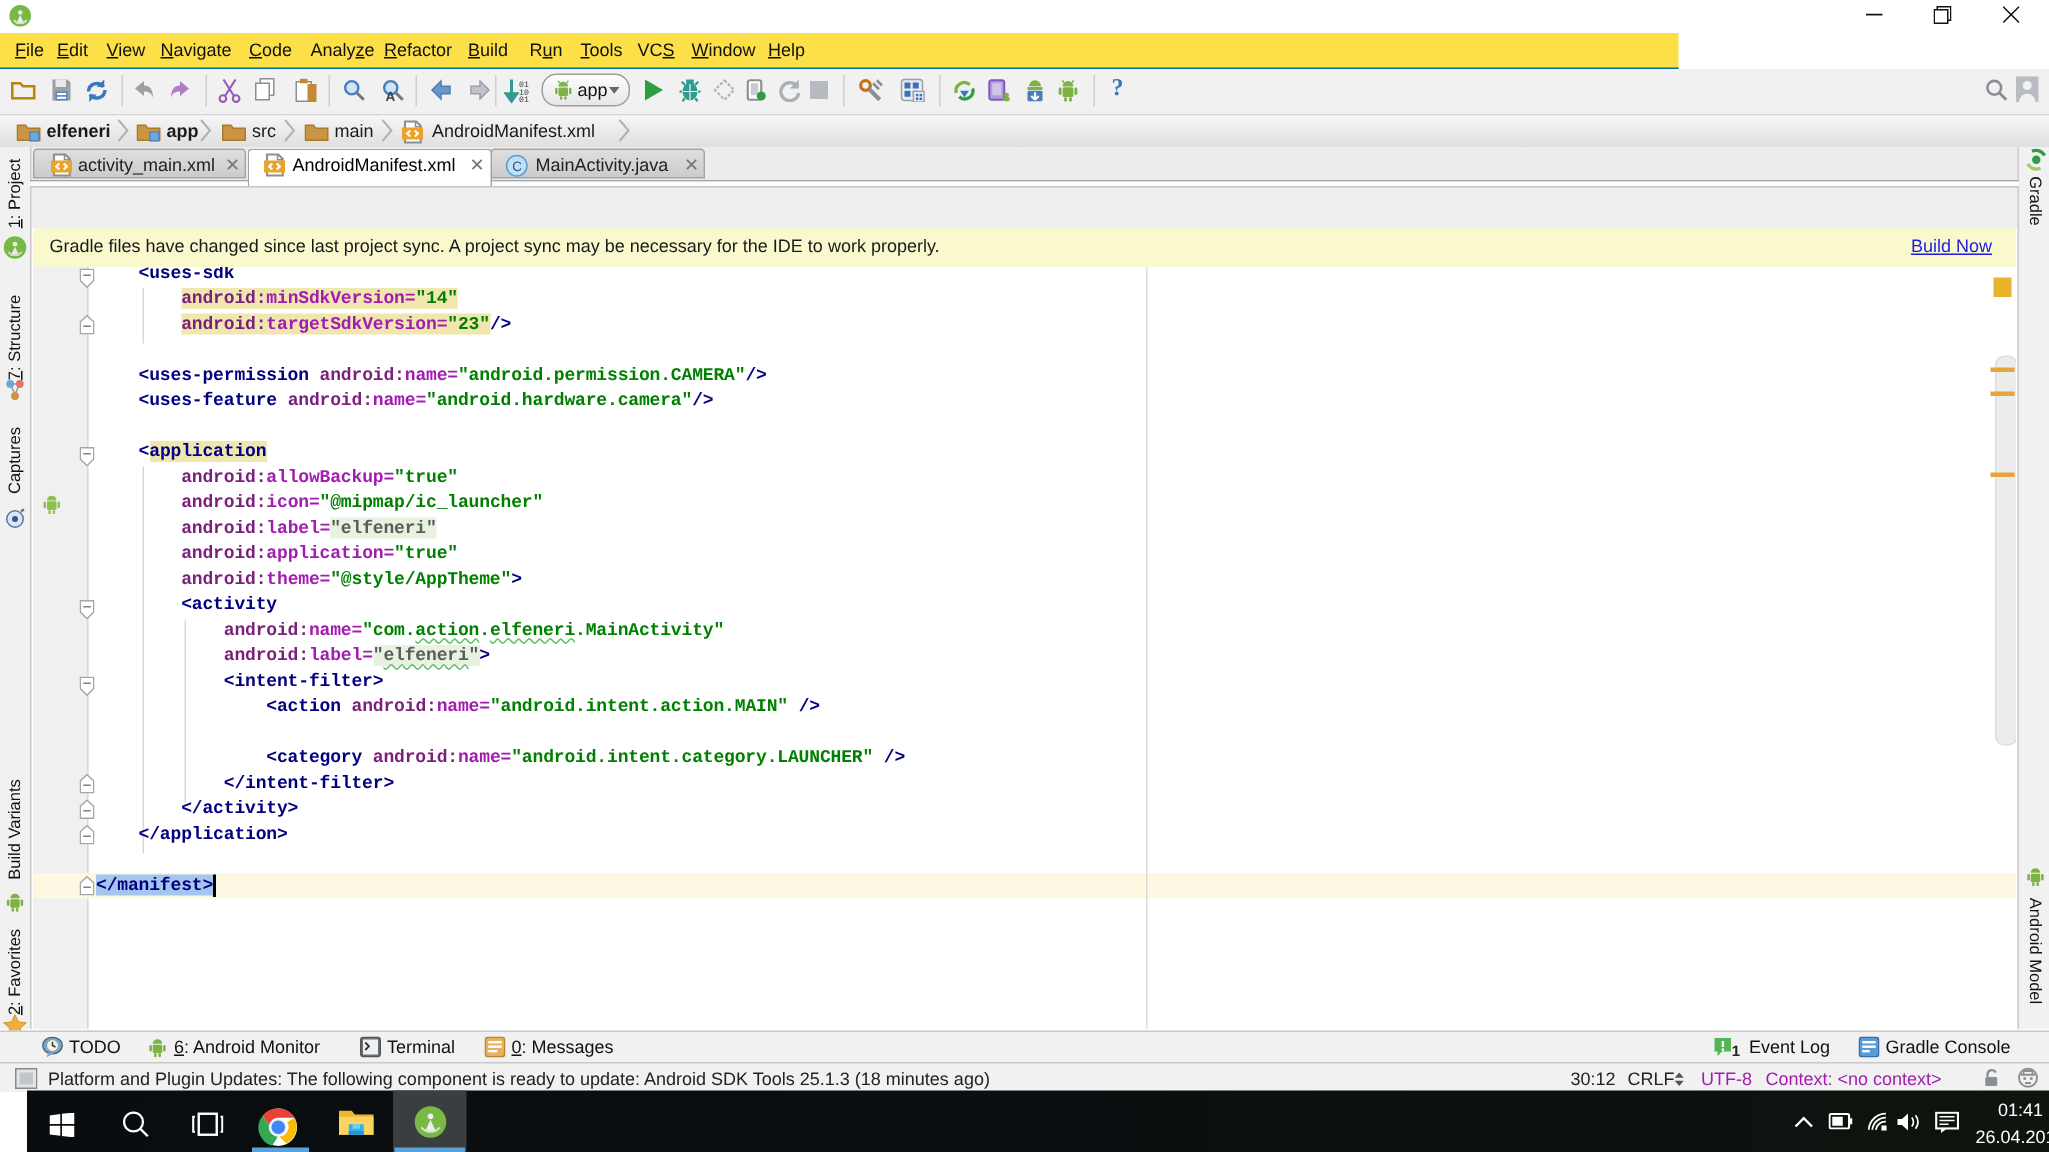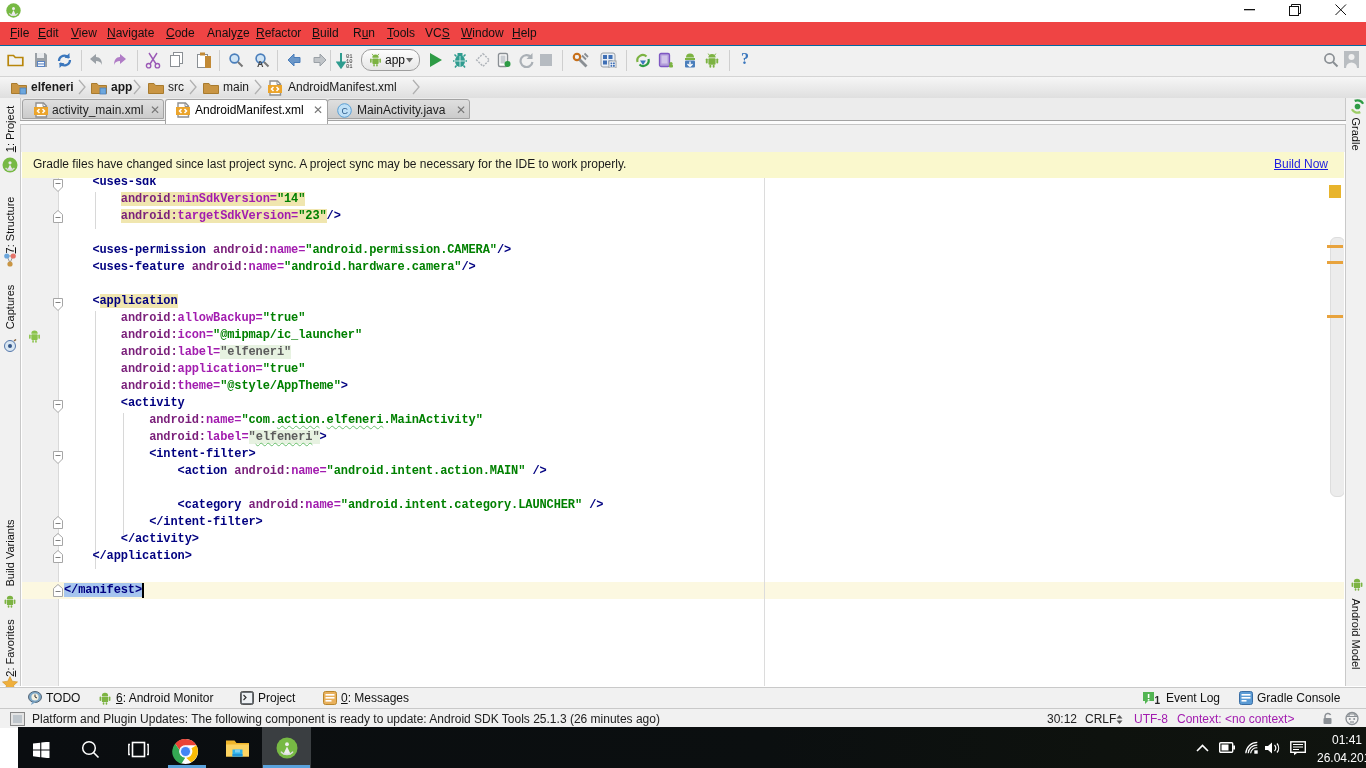--- a/index.html
+++ b/index.html
@@ -2,21 +2,21 @@
 <html><head>
 <meta charset="utf-8">
 <style>
   html,body{margin:0;padding:0}
   body{width:1366px;height:768px;overflow:hidden;position:relative;
        font-family:"Liberation Sans",sans-serif;background:#fff}
   .abs{position:absolute}
   svg{display:block}
   
   #titlebar{left:0;top:0;width:1366px;height:22px;background:#fff;color:#111;font-size:12px}
-  #menubar{left:0;top:22px;width:1366px;height:23px;background:#ef4444;font-size:12px;color:#111;
+  #menubar{left:0;top:22px;width:1119px;height:23px;background:#fde047;font-size:12px;color:#111;
            border-bottom:3px solid #0369a1}
   .mi{position:absolute;top:4px}
   #toolbar{left:0;top:46px;width:1366px;height:30px;background:#f1f1f1;border-bottom:1px solid #d4d4d4}
   .tsep{position:absolute;top:4px;width:1px;height:21px;background:#cfcfcf}
   .tico{position:absolute;top:6px}
   #crumbs{left:0;top:77px;width:1366px;height:21px;background:linear-gradient(#f6f6f6,#dfdfdf);
           border-bottom:1px solid #a8a8a8;font-size:12px;color:#1a1a1a}
   .crumb{position:absolute;top:3px}
   .chev{position:absolute;top:2px;width:9px;height:16px}
   
@@ -520,21 +520,21 @@
         <rect x="5.4" y="12.8" width="1.9" height="3" rx="0.95"></rect>
         <rect x="8.7" y="12.8" width="1.9" height="3" rx="0.95"></rect>
       </g>
     </svg>
   <span class="abs" style="left:116px;top:3px"><u>6</u>: Android Monitor</span>
   <svg class="abs" style="left:240px;top:3px" width="14" height="14">
       <rect x="0.5" y="0.5" width="13" height="13" rx="2" fill="#6b7177" stroke="#555"></rect>
       <rect x="2" y="2" width="10" height="10" fill="#eef1f4"></rect>
       <path d="M3.5 4 L6 6.5 L3.5 9" stroke="#333" fill="none" stroke-width="1.2"></path>
     </svg>
-  <span class="abs" style="left:258px;top:3px">Project</span>
+  <span class="abs" style="left:258px;top:3px">Terminal</span>
   <svg class="abs" style="left:323px;top:3px" width="14" height="14">
       <rect x="0.5" y="0.5" width="13" height="13" rx="2" fill="#e8b05c" stroke="#b8862c"></rect>
       <rect x="2.5" y="3" width="9" height="1.6" fill="#fff"></rect>
       <rect x="2.5" y="6" width="9" height="1.6" fill="#fff"></rect>
       <rect x="2.5" y="9" width="6" height="1.6" fill="#fff"></rect>
     </svg>
   <span class="abs" style="left:341px;top:3px"><u>0</u>: Messages</span>
   <svg class="abs" style="left:1142px;top:3px" width="18" height="15">
       <path d="M1 1 h11 v9 h-6 l-3 3 v-3 h-2 z" fill="#53b553"></path>
       <rect x="5.8" y="3" width="1.6" height="4" fill="#fff"></rect>
@@ -548,21 +548,21 @@
       <rect x="2.5" y="6" width="9" height="1.6" fill="#fff"></rect>
       <rect x="2.5" y="9" width="5" height="1.6" fill="#fff"></rect>
     </svg>
   <span class="abs" style="left:1257px;top:3px">Gradle Console</span>
 </div>
 <div class="abs" id="statusbar">
   <svg class="abs" style="left:10px;top:3px" width="15" height="14">
       <rect x="0.5" y="0.5" width="14" height="13" fill="#e4e4e4" stroke="#888"></rect>
       <rect x="3" y="3" width="9" height="8" fill="#bfc6cc"></rect>
     </svg>
-  <span class="abs" style="left:32px;top:3px">Platform and Plugin Updates: The following component is ready to update: Android SDK Tools 25.1.3 (26 minutes ago)</span>
+  <span class="abs" style="left:32px;top:3px">Platform and Plugin Updates: The following component is ready to update: Android SDK Tools 25.1.3 (18 minutes ago)</span>
   <span class="abs" style="left:1047px;top:3px">30:12</span>
   <span class="abs" style="left:1085px;top:3px">CRLF</span>
   <svg class="abs" style="left:1116px;top:6px" width="7" height="9">
       <path d="M3.5 0 L6.5 3.5 H0.5 Z" fill="#555"></path>
       <path d="M3.5 9 L0.5 5.5 H6.5 Z" fill="#555"></path>
     </svg>
   <span class="abs dim" style="left:1134px;top:3px">UTF-8</span>
   <span class="abs dim" style="left:1177px;top:3px">Context: &lt;no context&gt;</span>
   <svg class="abs" style="left:1322px;top:3px" width="12" height="13">
       <path d="M3 6 V4 a3 3 0 0 1 5.6-1" fill="none" stroke="#8a8f94" stroke-width="1.5"></path>

